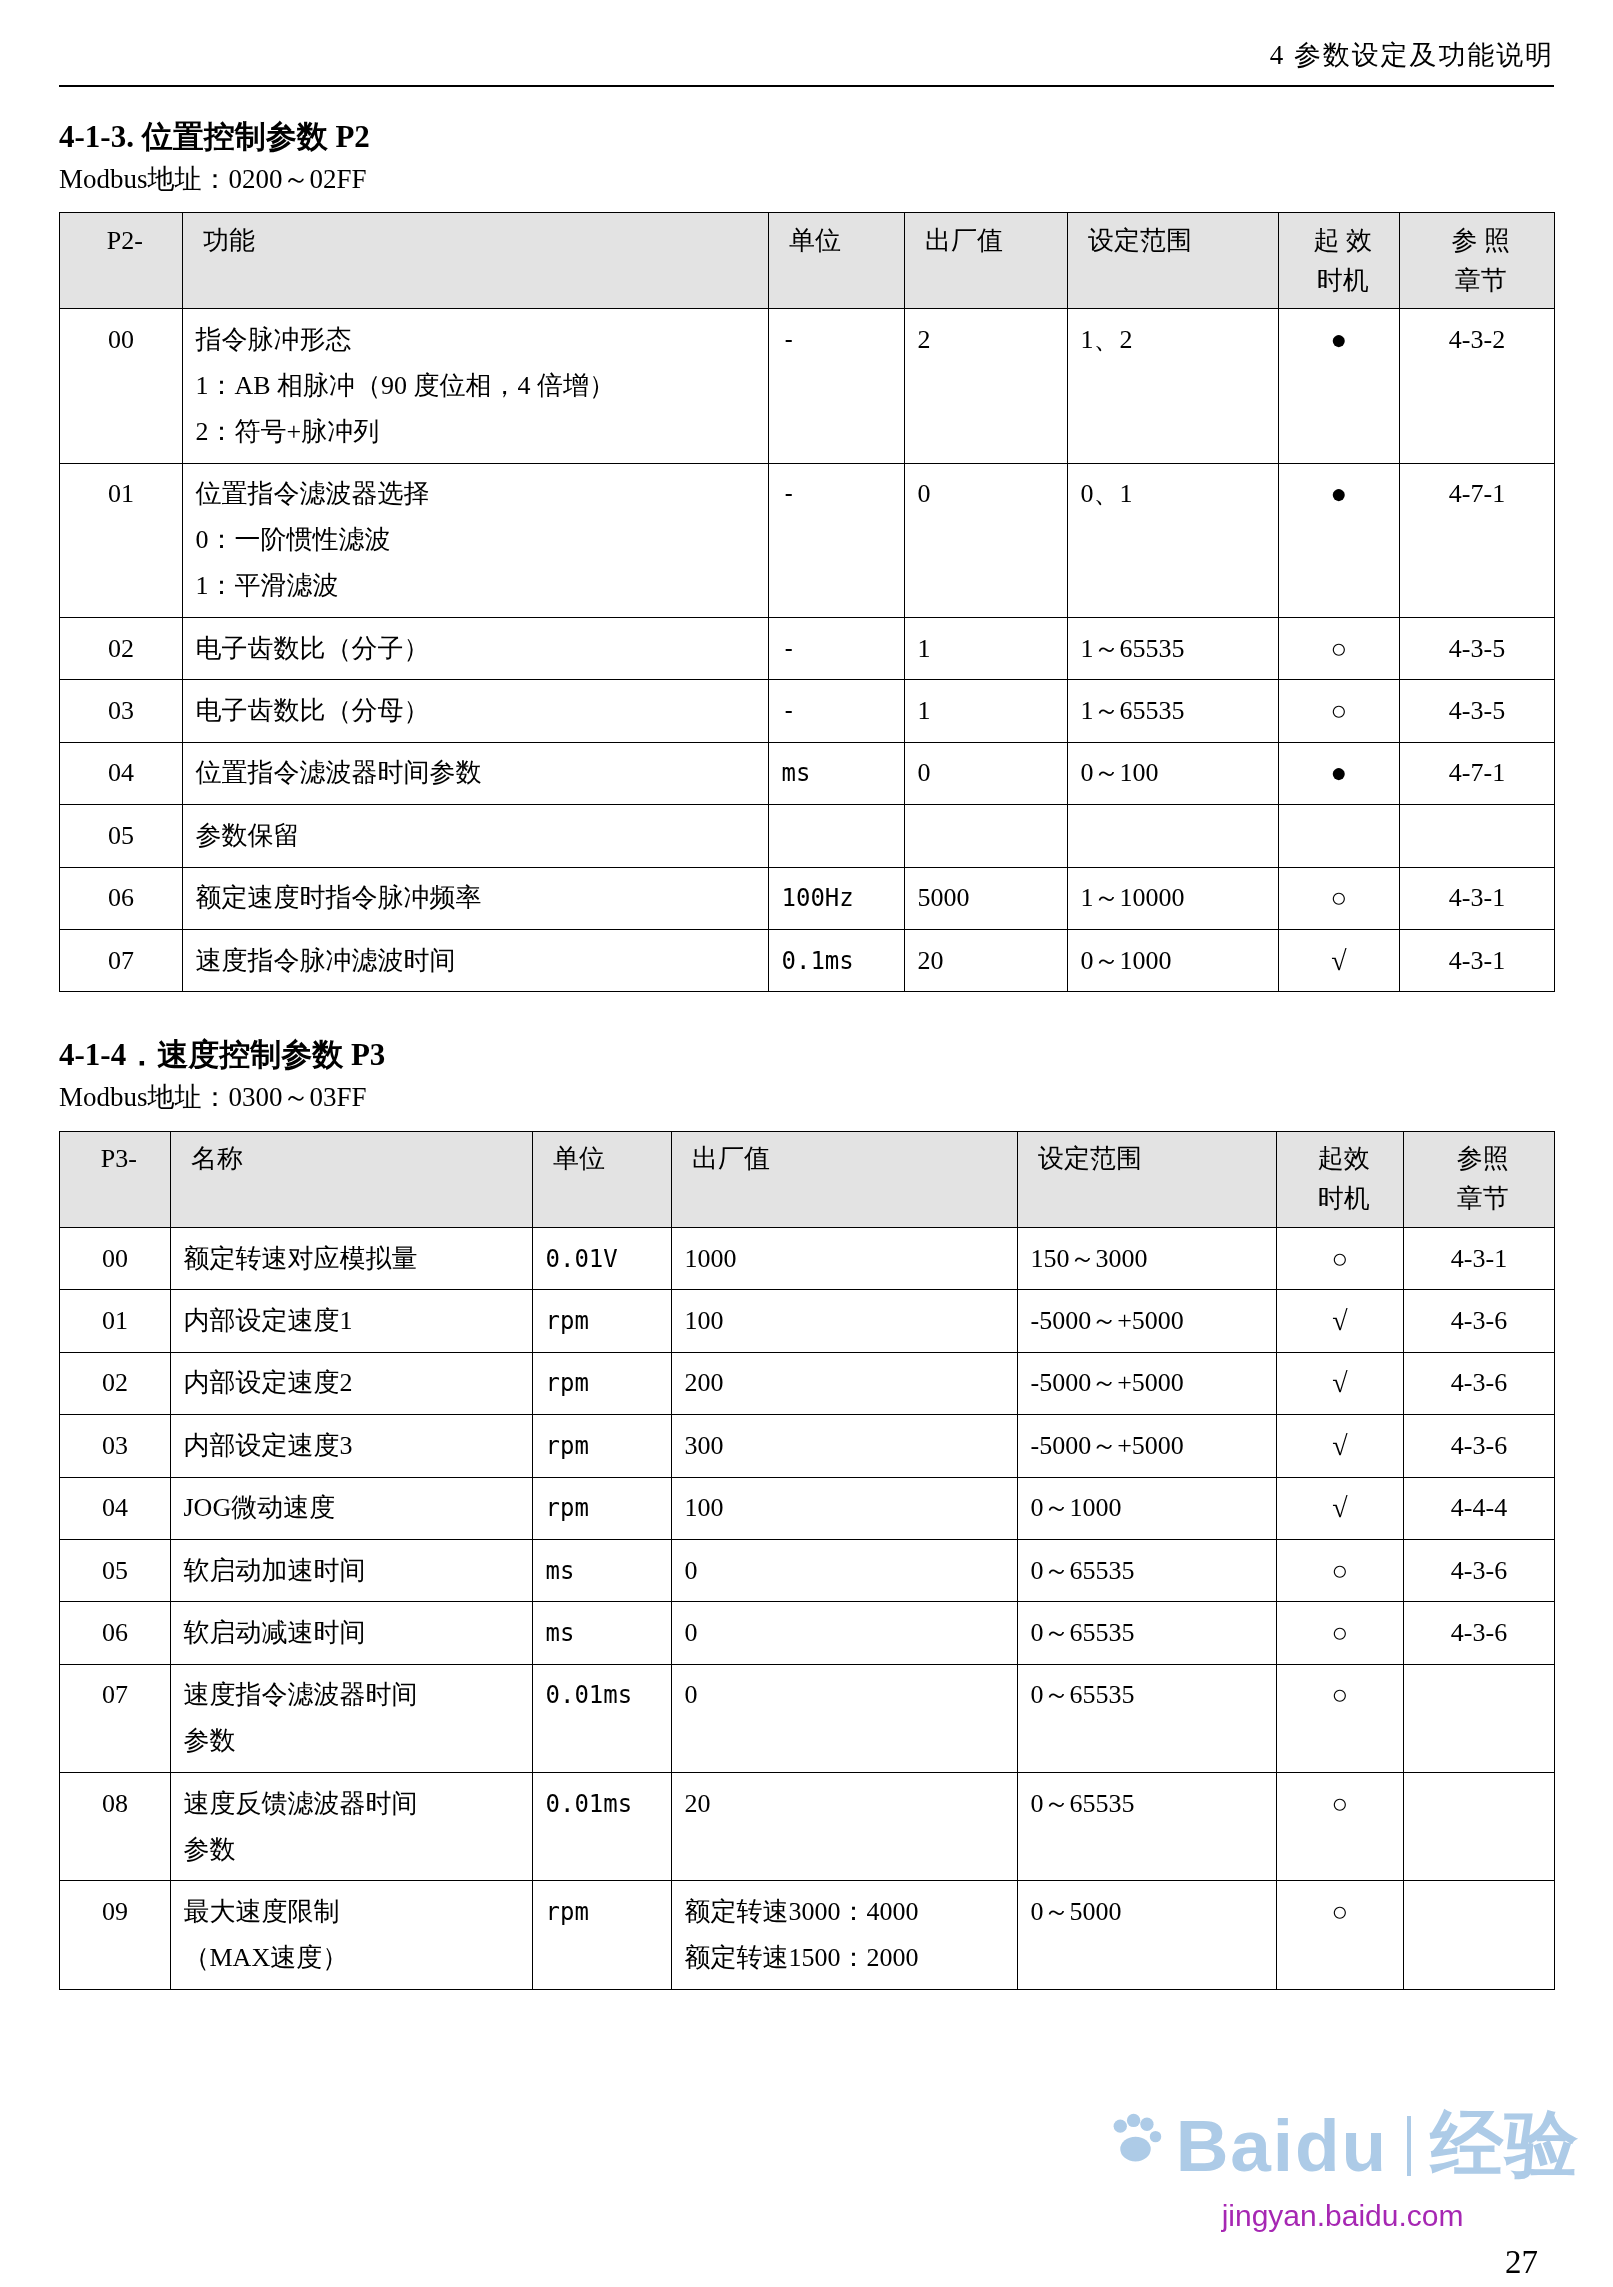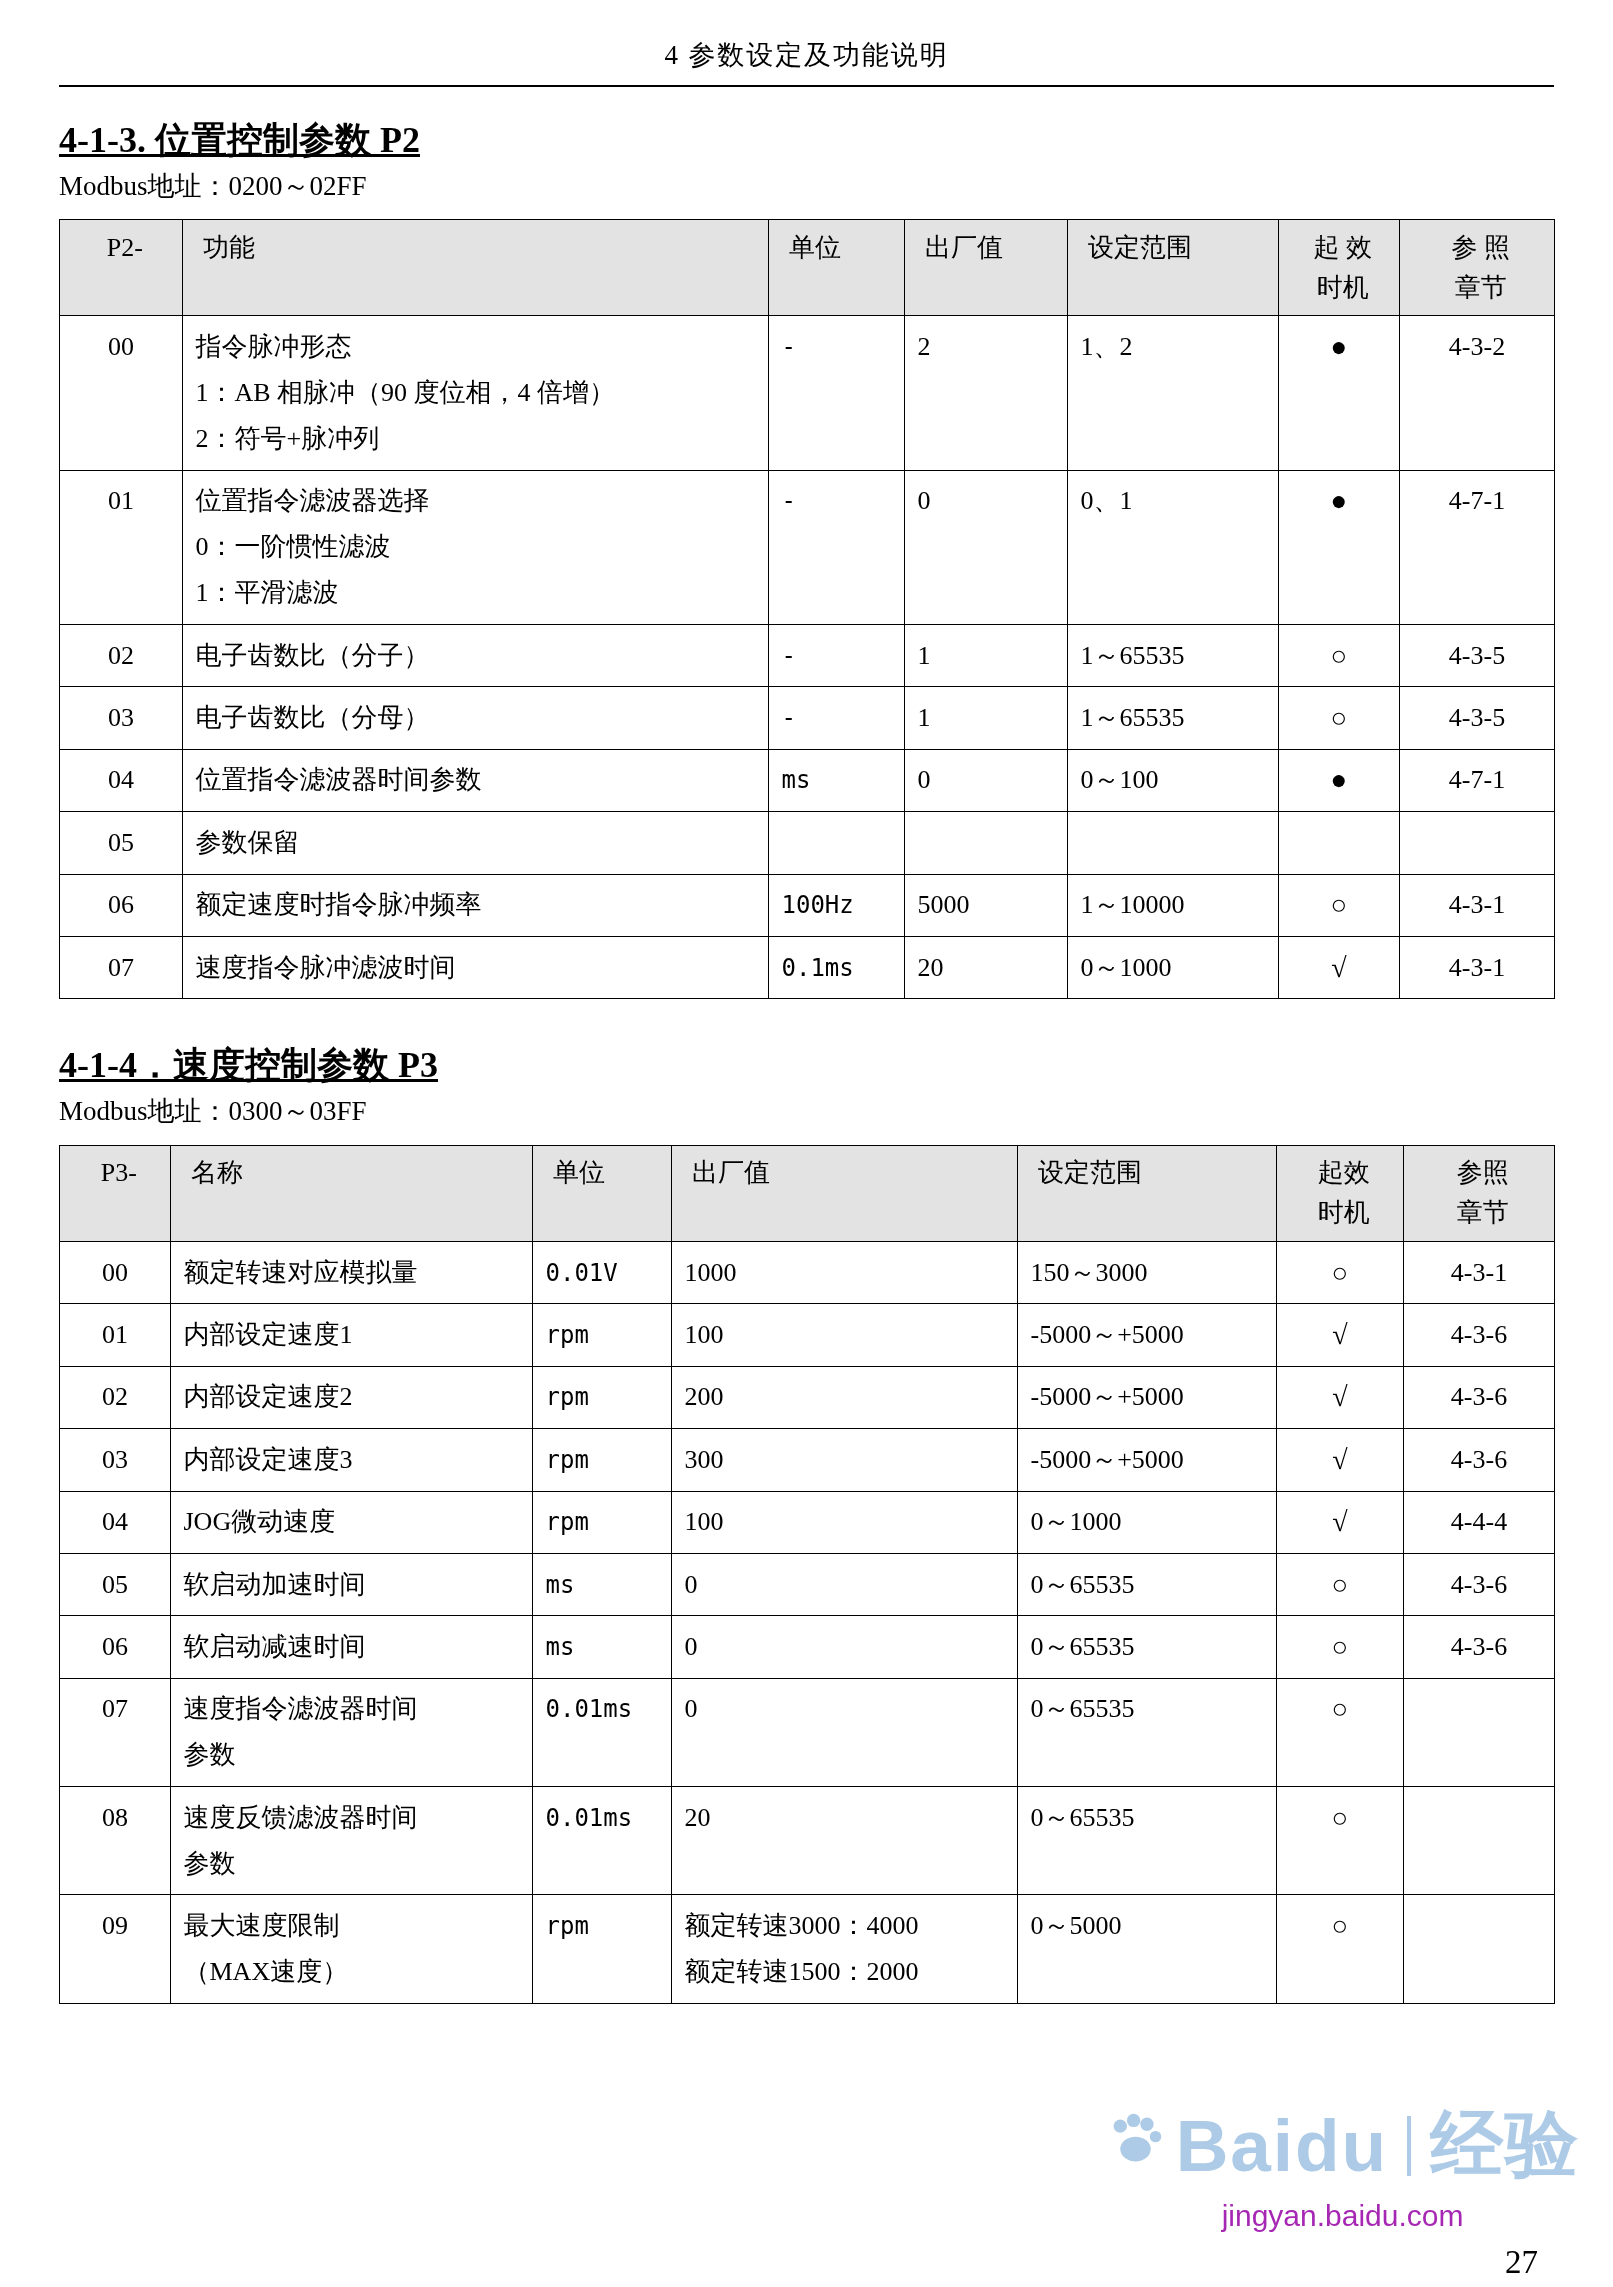--- a/index.html
+++ b/index.html
@@ -8,31 +8,30 @@
     position: relative;
     width: 1613px;
     height: 2287px;
     background: #ffffff;
     color: #000000;
     font-family: "Liberation Serif", "DejaVu Serif", serif;
     padding: 37px 59px 0 59px;
     overflow: hidden;
   }
   .running-header {
-    text-align: center;
+    text-align: right;
     font-size: 27px;
     letter-spacing: 1.9px;
     padding-bottom: 11.5px;
     border-bottom: 2.9px solid #000;
   }
   .section-title {
-    font-size: 36px;
+    font-size: 31px;
     font-weight: bold;
     margin-top: 29px;
-    text-decoration: underline;
   }
   .modbus-line {
     font-size: 27px;
     margin-top: 3px;
     margin-bottom: 15.4px;
   }
   table.param-table {
     border-collapse: collapse;
     table-layout: fixed;
     width: 1496px;

